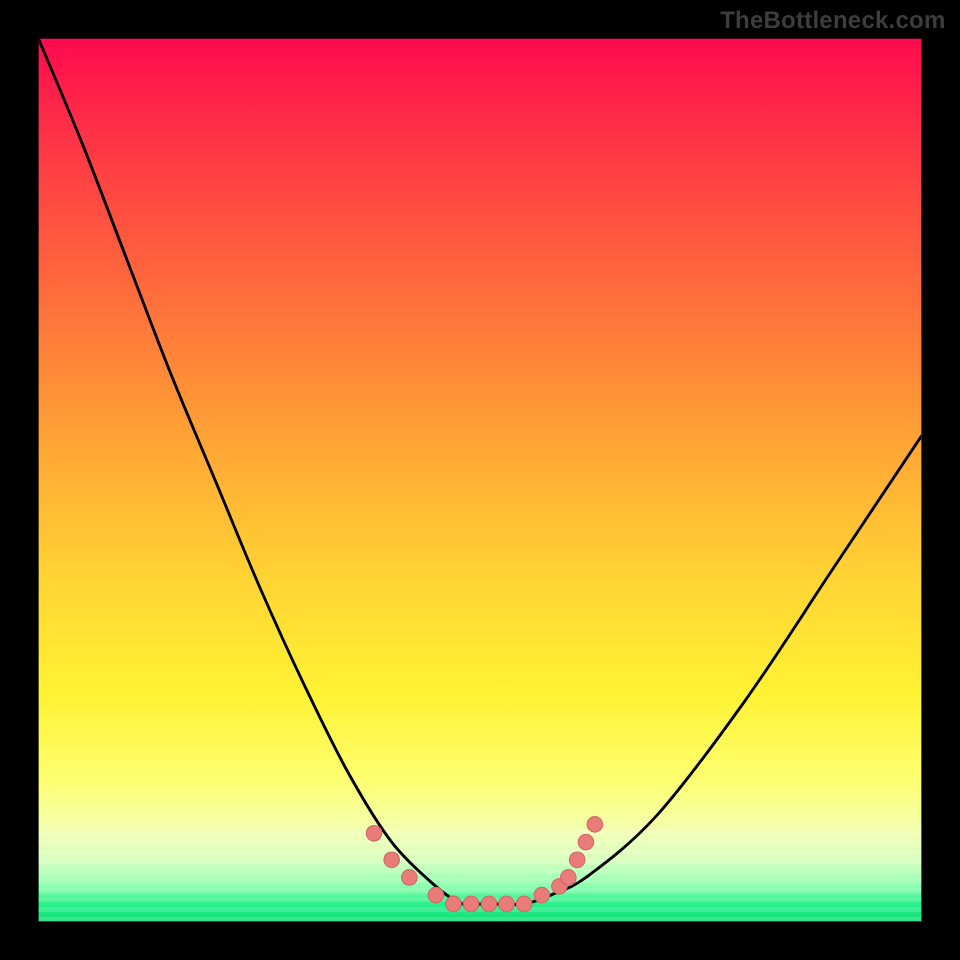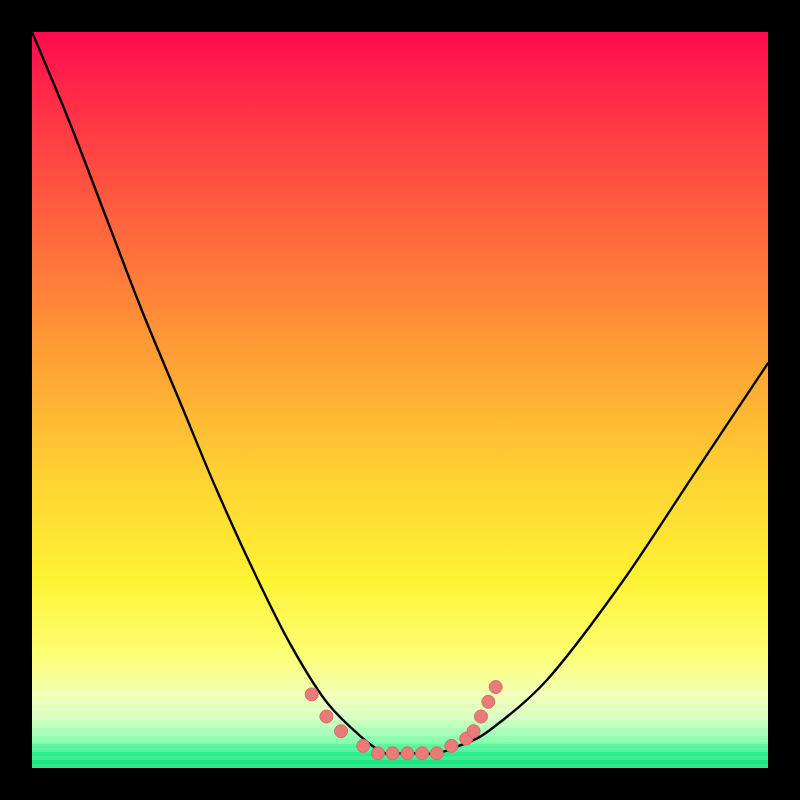--- a/index.html
+++ b/index.html
@@ -73,20 +73,21 @@
     font-weight: 600;
     letter-spacing: 0.2px;
     user-select: none;
   }
 </style>
 </head>
 <body>
 
 <div class="frame">
 
+  <div class="watermark">TheBottleneck.com</div>
 
   <div class="plot-area">
     <div class="gradient-bg"></div>
     <div class="banding"></div>
 
     <svg class="curve" viewBox="0 0 736 736" preserveAspectRatio="none">
       <path id="curve-path" fill="none" stroke="#000000" stroke-width="2.4" stroke-linecap="round" stroke-linejoin="round" d="M 0.0 0.0 C 6.1 14.7, 24.5 57.7, 36.8 88.3 C 49.1 119.0, 61.3 152.1, 73.6 184.0 C 85.9 215.9, 98.1 249.0, 110.4 279.7 C 122.7 310.3, 134.9 338.6, 147.2 368.0 C 159.5 397.4, 171.7 428.1, 184.0 456.3 C 196.3 484.5, 208.5 511.5, 220.8 537.3 C 233.1 563.0, 245.3 588.8, 257.6 610.9 C 269.9 633.0, 282.1 653.8, 294.4 669.8 C 306.7 685.7, 321.4 698.0, 331.2 706.6 C 341.0 715.1, 347.1 718.8, 353.3 721.3 C 359.4 723.7, 363.1 721.3, 368.0 721.3 C 372.9 721.3, 376.6 721.3, 382.7 721.3 C 388.9 721.3, 397.4 722.5, 404.8 721.3 C 412.2 720.1, 418.3 717.6, 426.9 713.9 C 435.5 710.2, 441.6 710.2, 456.3 699.2 C 471.0 688.2, 493.1 672.2, 515.2 647.7 C 537.3 623.1, 564.3 586.3, 588.8 552.0 C 613.3 517.7, 637.9 478.4, 662.4 441.6 C 686.9 404.8, 723.7 349.6, 736.0 331.2"></path>
       <g id="markers-group">
           <circle cx="279.7" cy="662.4" r="6.5" fill="#e97c79" stroke="#d36a67" stroke-width="1"></circle>
           <circle cx="294.4" cy="684.5" r="6.5" fill="#e97c79" stroke="#d36a67" stroke-width="1"></circle>

